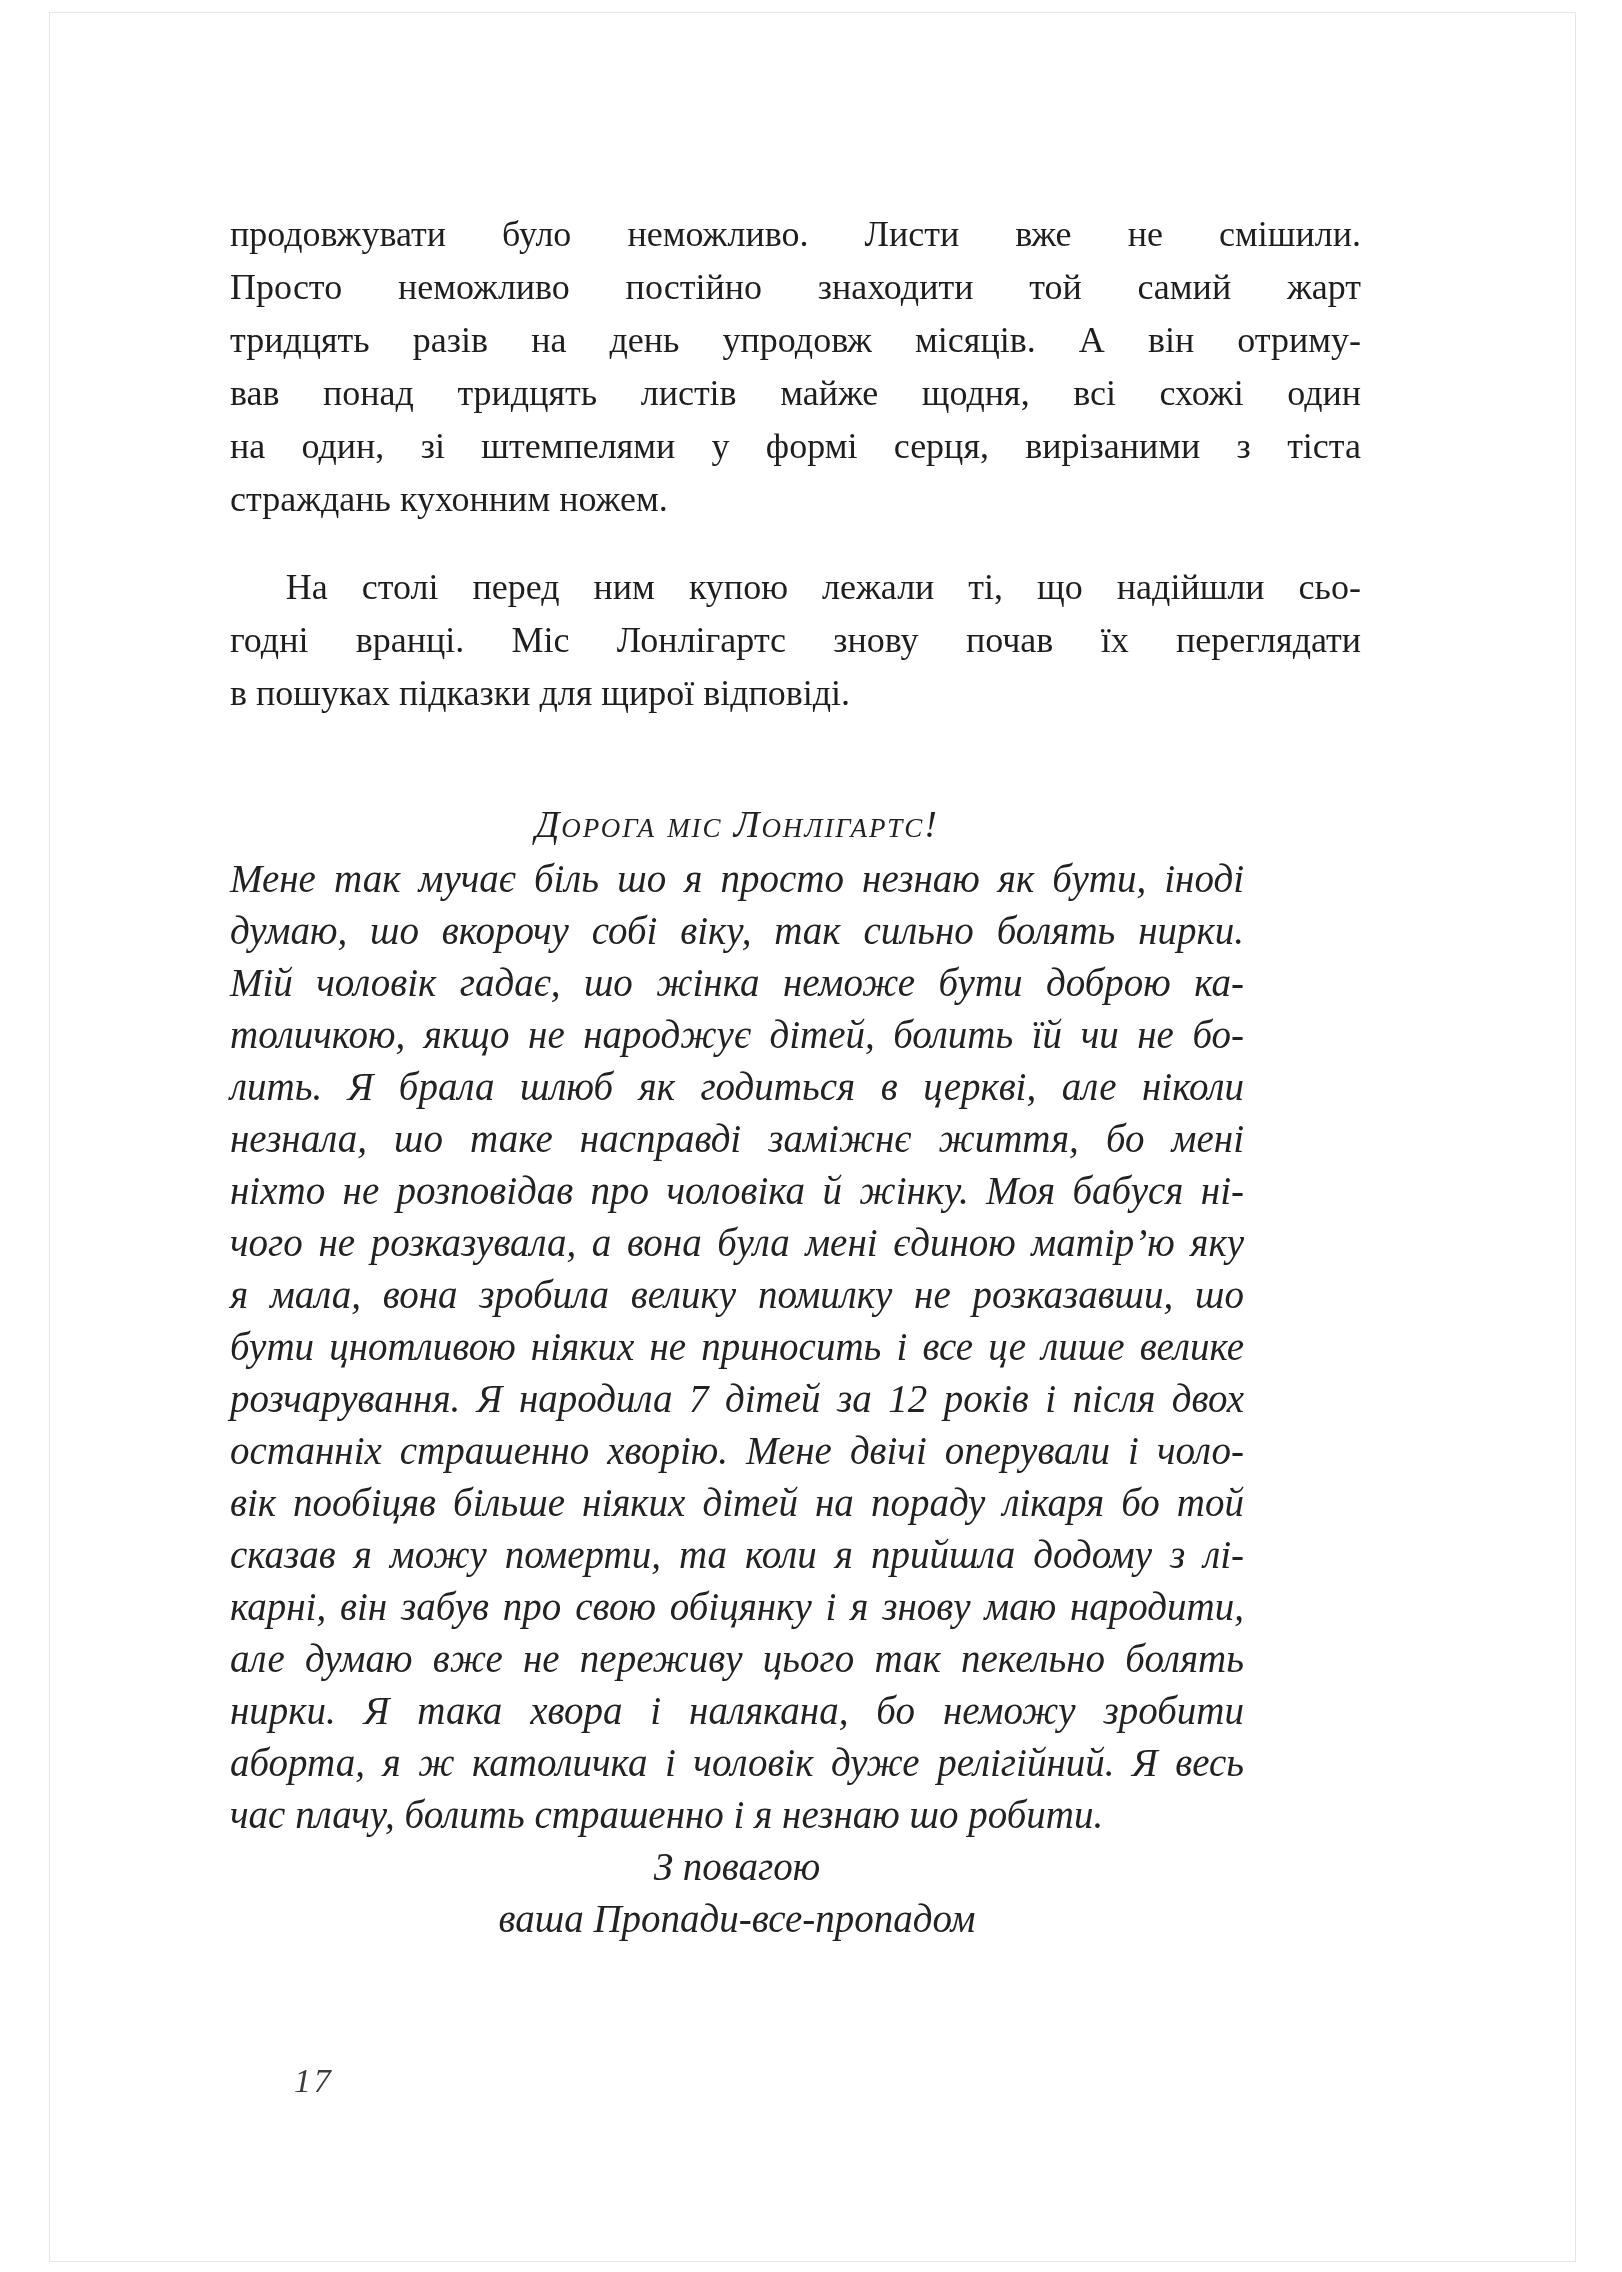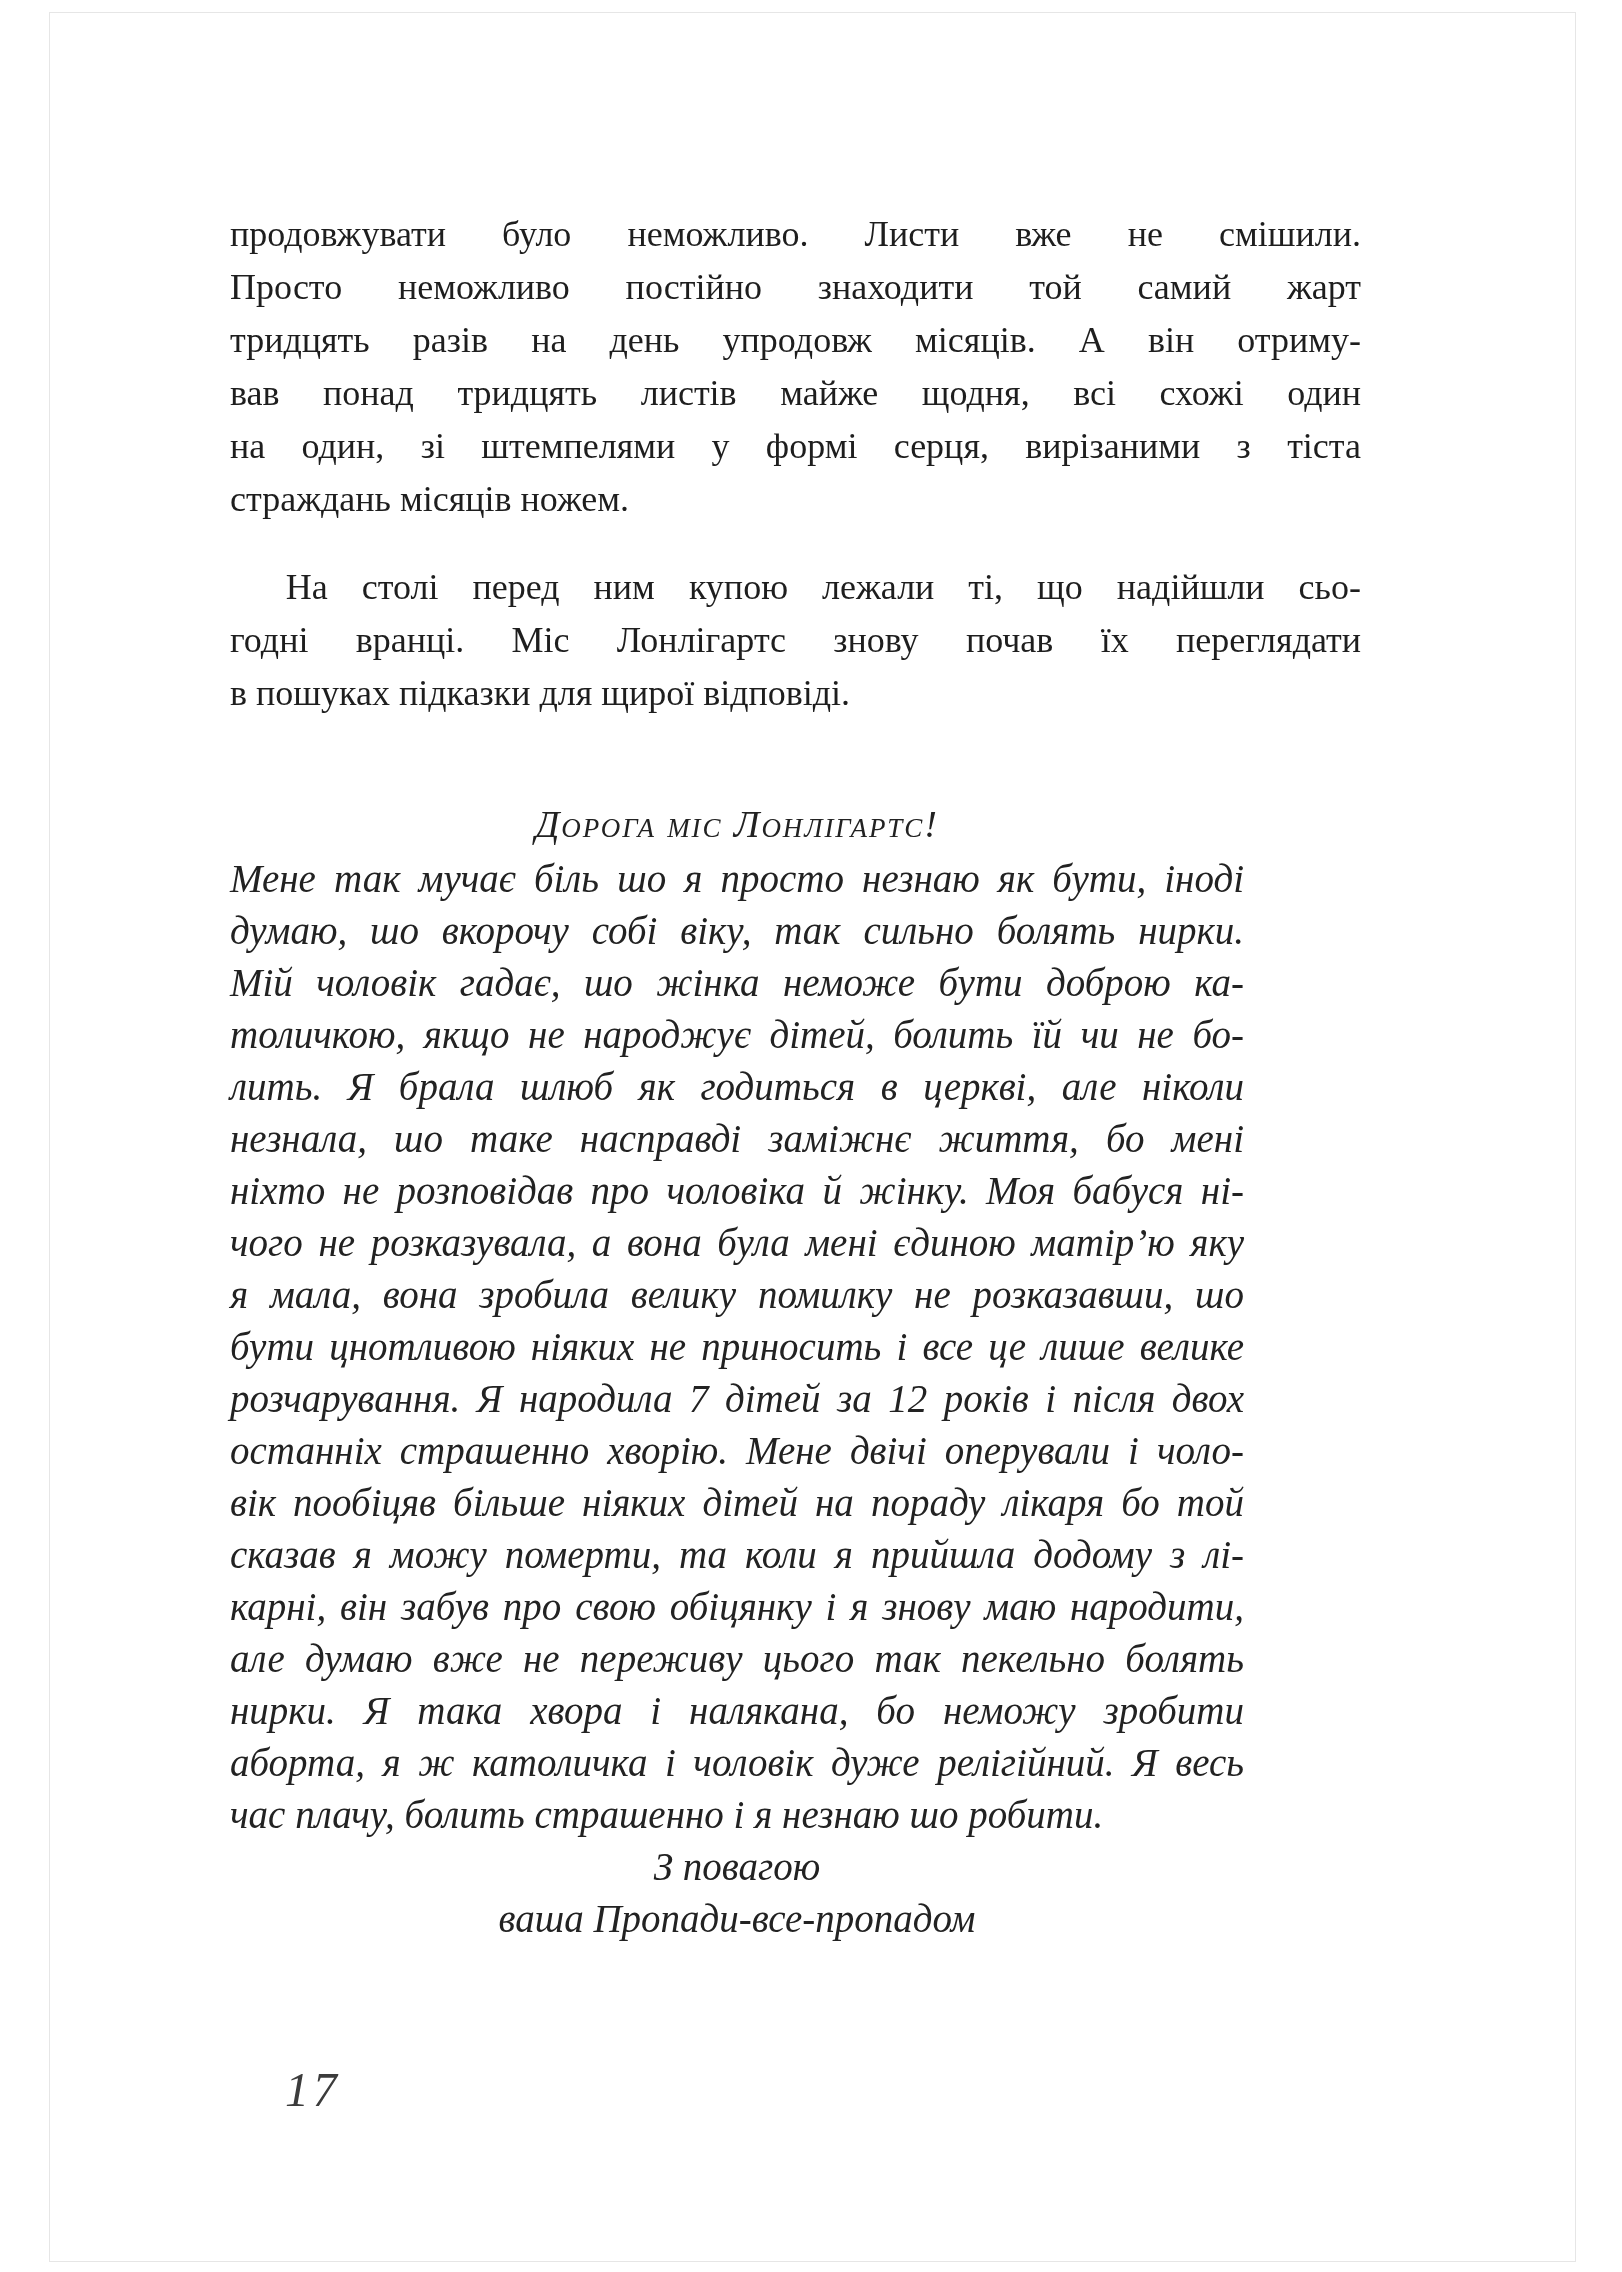--- a/index.html
+++ b/index.html
@@ -65,44 +65,44 @@
     margin-bottom: 1.7px;
     font-size: 38px;
   }
   .letter-closing,
   .letter-signature {
     text-align: center;
     line-height: 52px;
   }
   .page-number {
     position: absolute;
-    left: 285px;
+    left: 294px;
     top: 2062px;
     font-style: italic;
-    font-size: 48px;
+    font-size: 34px;
     letter-spacing: 0.08em;
     color: #3c3c3c;
   }
 </style>
 </head>
 <body>
 
 <div class="page">
 
   <div class="scan-edge"></div>
 
   <div class="content">
 
     <div class="para">
         <div class="tline">продовжувати було неможливо. Листи вже не смішили.</div>
         <div class="tline">Просто неможливо постійно знаходити той самий жарт</div>
         <div class="tline">тридцять разів на день упродовж місяців. А він отриму-</div>
         <div class="tline">вав понад тридцять листів майже щодня, всі схожі один</div>
         <div class="tline">на один, зі штемпелями у формі серця, вирізаними з тіста</div>
-        <div class="tline last">страждань місяців ножем.</div>
+        <div class="tline last">страждань кухонним ножем.</div>
       </div>
 
     <div class="para indent-first">
         <div class="tline">На столі перед ним купою лежали ті, що надійшли сьо-</div>
         <div class="tline">годні вранці. Міс Лонлігартс знову почав їх переглядати</div>
         <div class="tline last">в пошуках підказки для щирої відповіді.</div>
       </div>
 
     <div class="letter">
       <div class="letter-salutation">Дорога міс Лонлігартс!</div>

